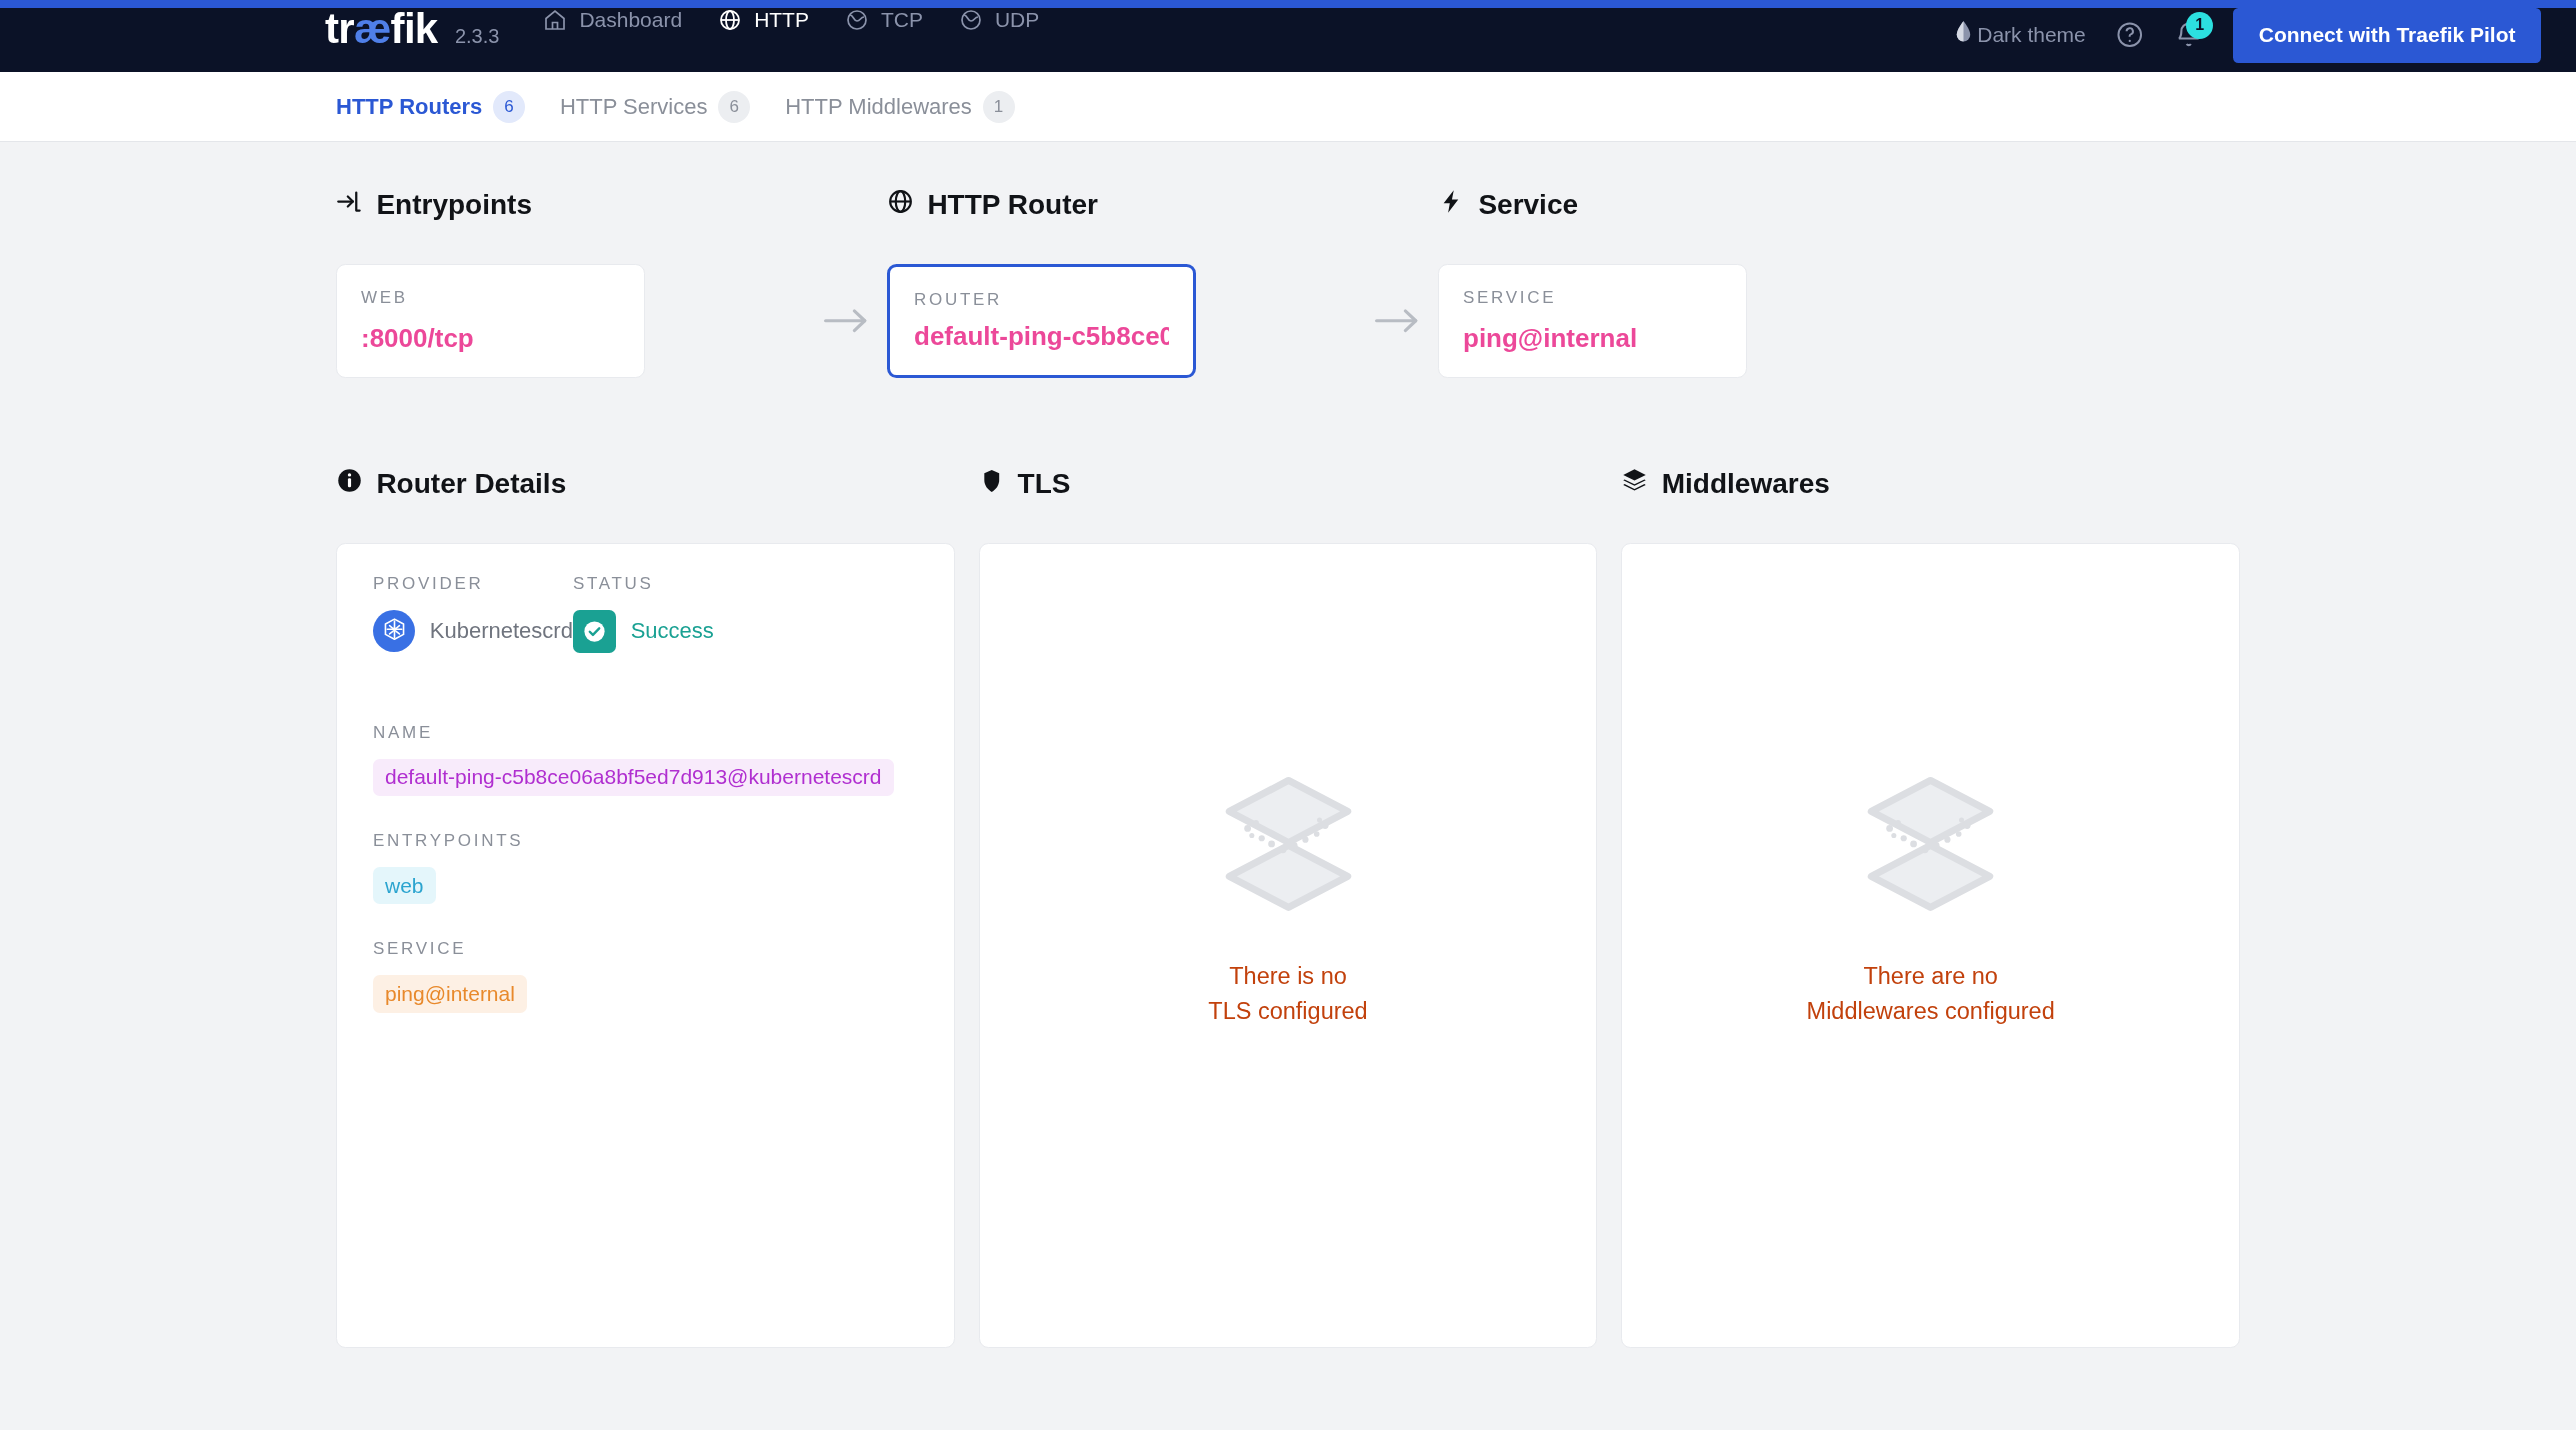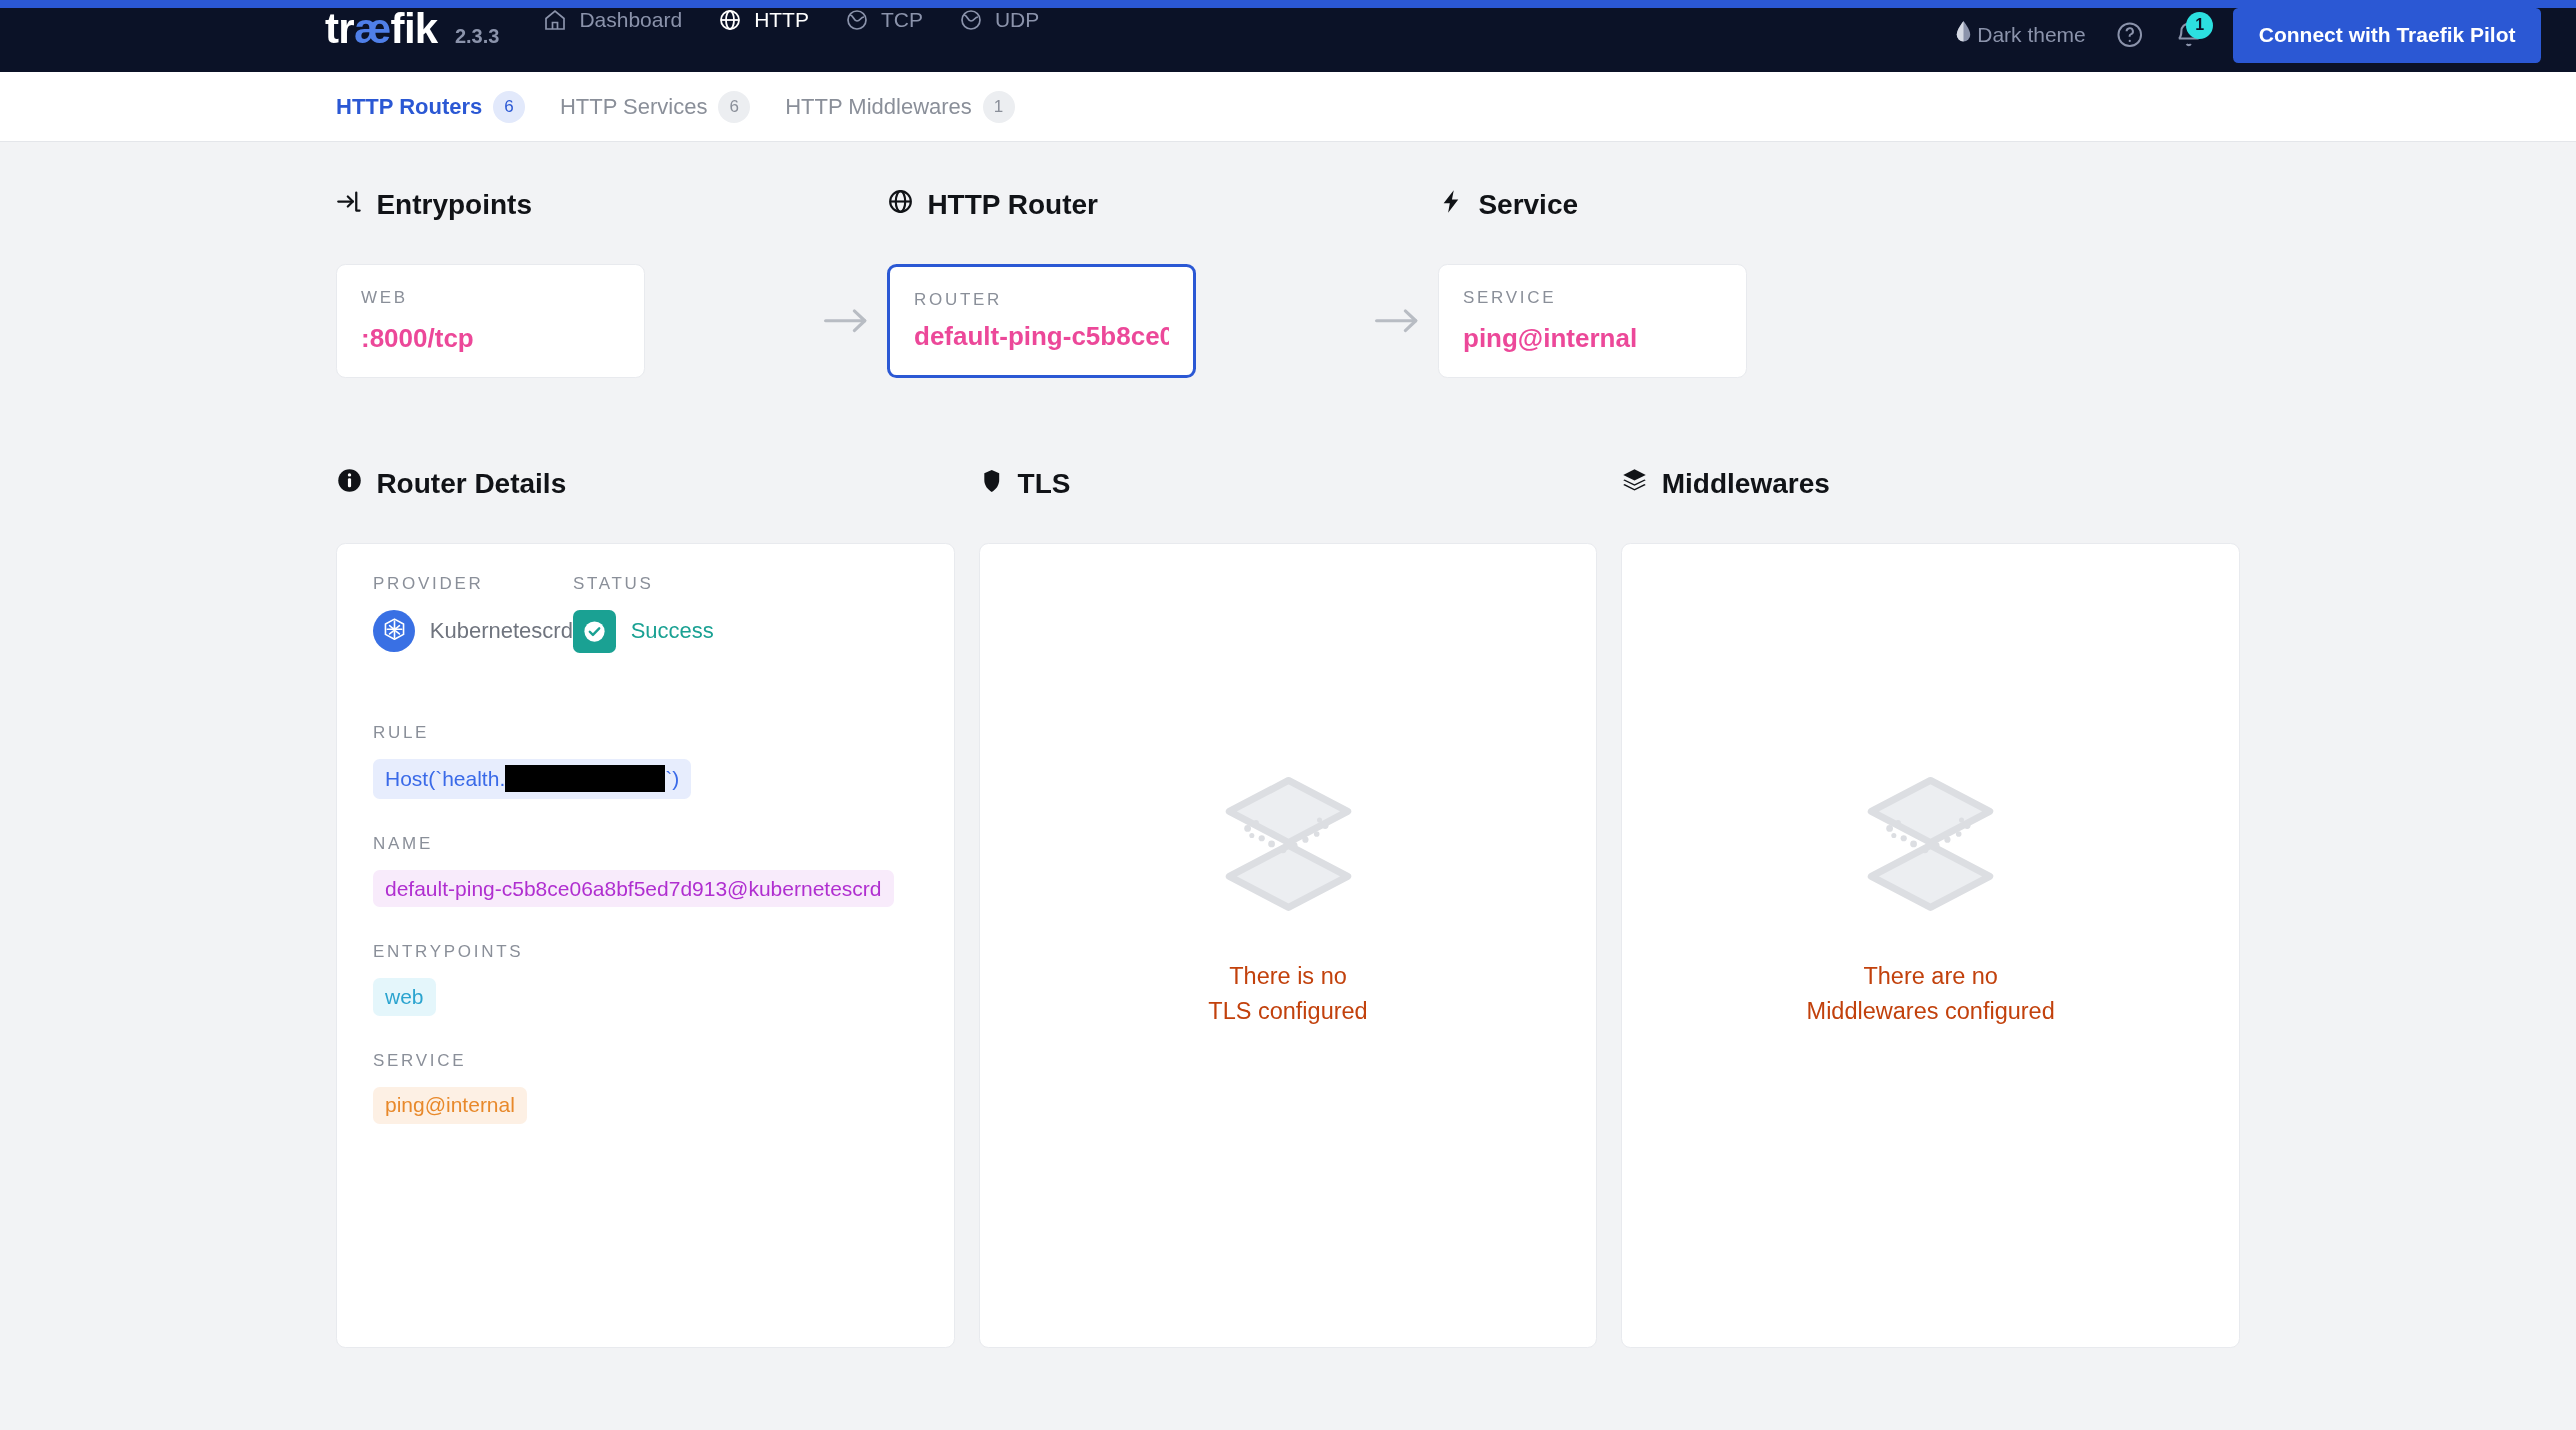--- a/index.html
+++ b/index.html
@@ -23,21 +23,21 @@
   }
   .logo-wrap { display: flex; align-items: baseline; gap: 17.4px; }
   .logo {
     font-size: 42px;
     font-weight: 700;
     color: #ffffff;
     letter-spacing: -0.7px;
     line-height: 1;
   }
   .logo .ae { color: #4f7fe8; }
-  .version { font-size: 20px; color: #8b93ab; font-weight: 700; }
+  .version { font-size: 20px; color: #8b93ab; font-weight: 400; }
 
   .nav { display: flex; align-items: center; gap: 36px; margin-left: 44px; }
   .nav-item {
     display: flex; align-items: center; gap: 12px;
     font-size: 21px; color: #8b93ab; cursor: pointer;
   }
   .nav-item.active { color: #ffffff; }
   .nav-item svg { display: block; }
 
   .header-right { margin-left: auto; display: flex; align-items: center; gap: 29.5px; }
@@ -381,28 +381,20 @@
                 <svg width="27" height="27" viewBox="0 0 24 24">
                   <circle cx="12" cy="12" r="9" fill="#ffffff"></circle>
                   <path d="M7.8 12.2l2.8 2.8 5.6-5.8" fill="none" stroke="#1aa193" stroke-width="2.1" stroke-linecap="round" stroke-linejoin="round"></path>
                 </svg>
               </span>
               <span class="status-text">Success</span>
             </div>
           </div>
         </div>
 
-        <div class="kv-block">
-          <div class="kv-label">RULE</div>
-          <div class="chip chip-rule">
-              <span>Host(`health.</span>
-              <span class="redaction"></span>
-              <span>`)</span>
-            </div>
-        </div>
 
         <div class="kv-block">
           <div class="kv-label">NAME</div>
           <div class="chip chip-name">default-ping-c5b8ce06a8bf5ed7d913@kubernetescrd</div>
         </div>
 
         <div class="kv-block">
           <div class="kv-label">ENTRYPOINTS</div>
           <div class="chip chip-entry">web</div>
         </div>

